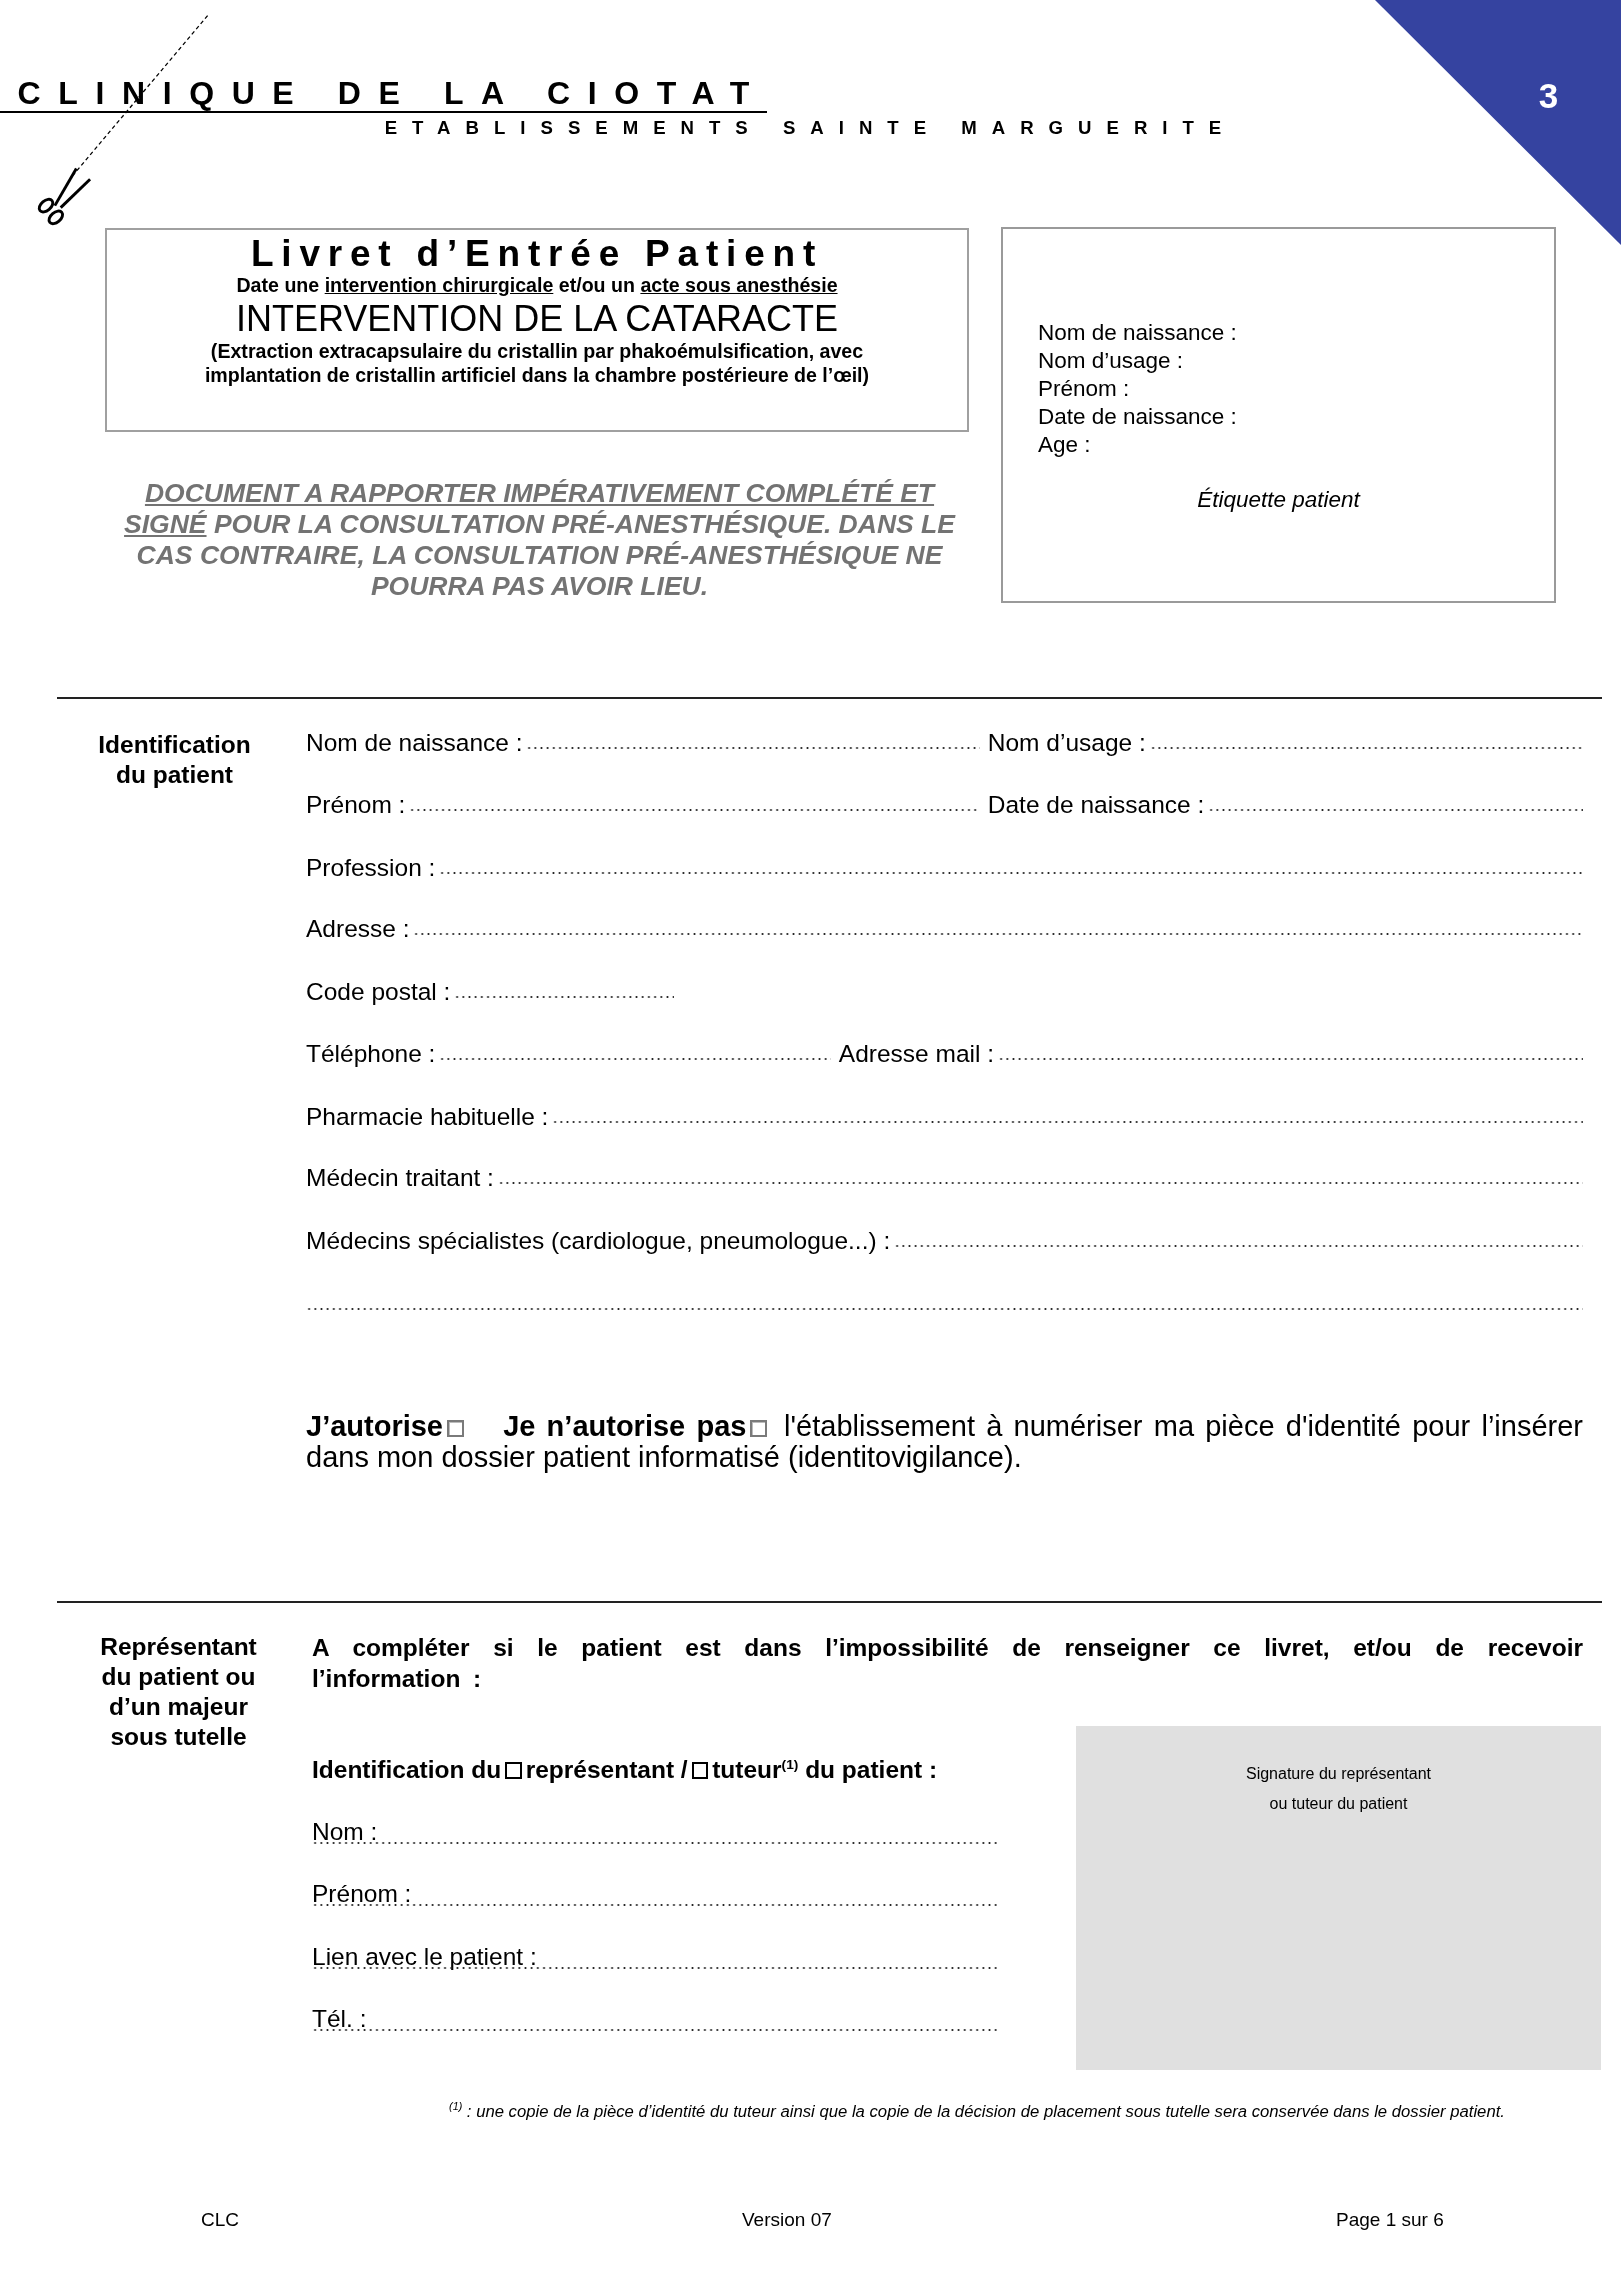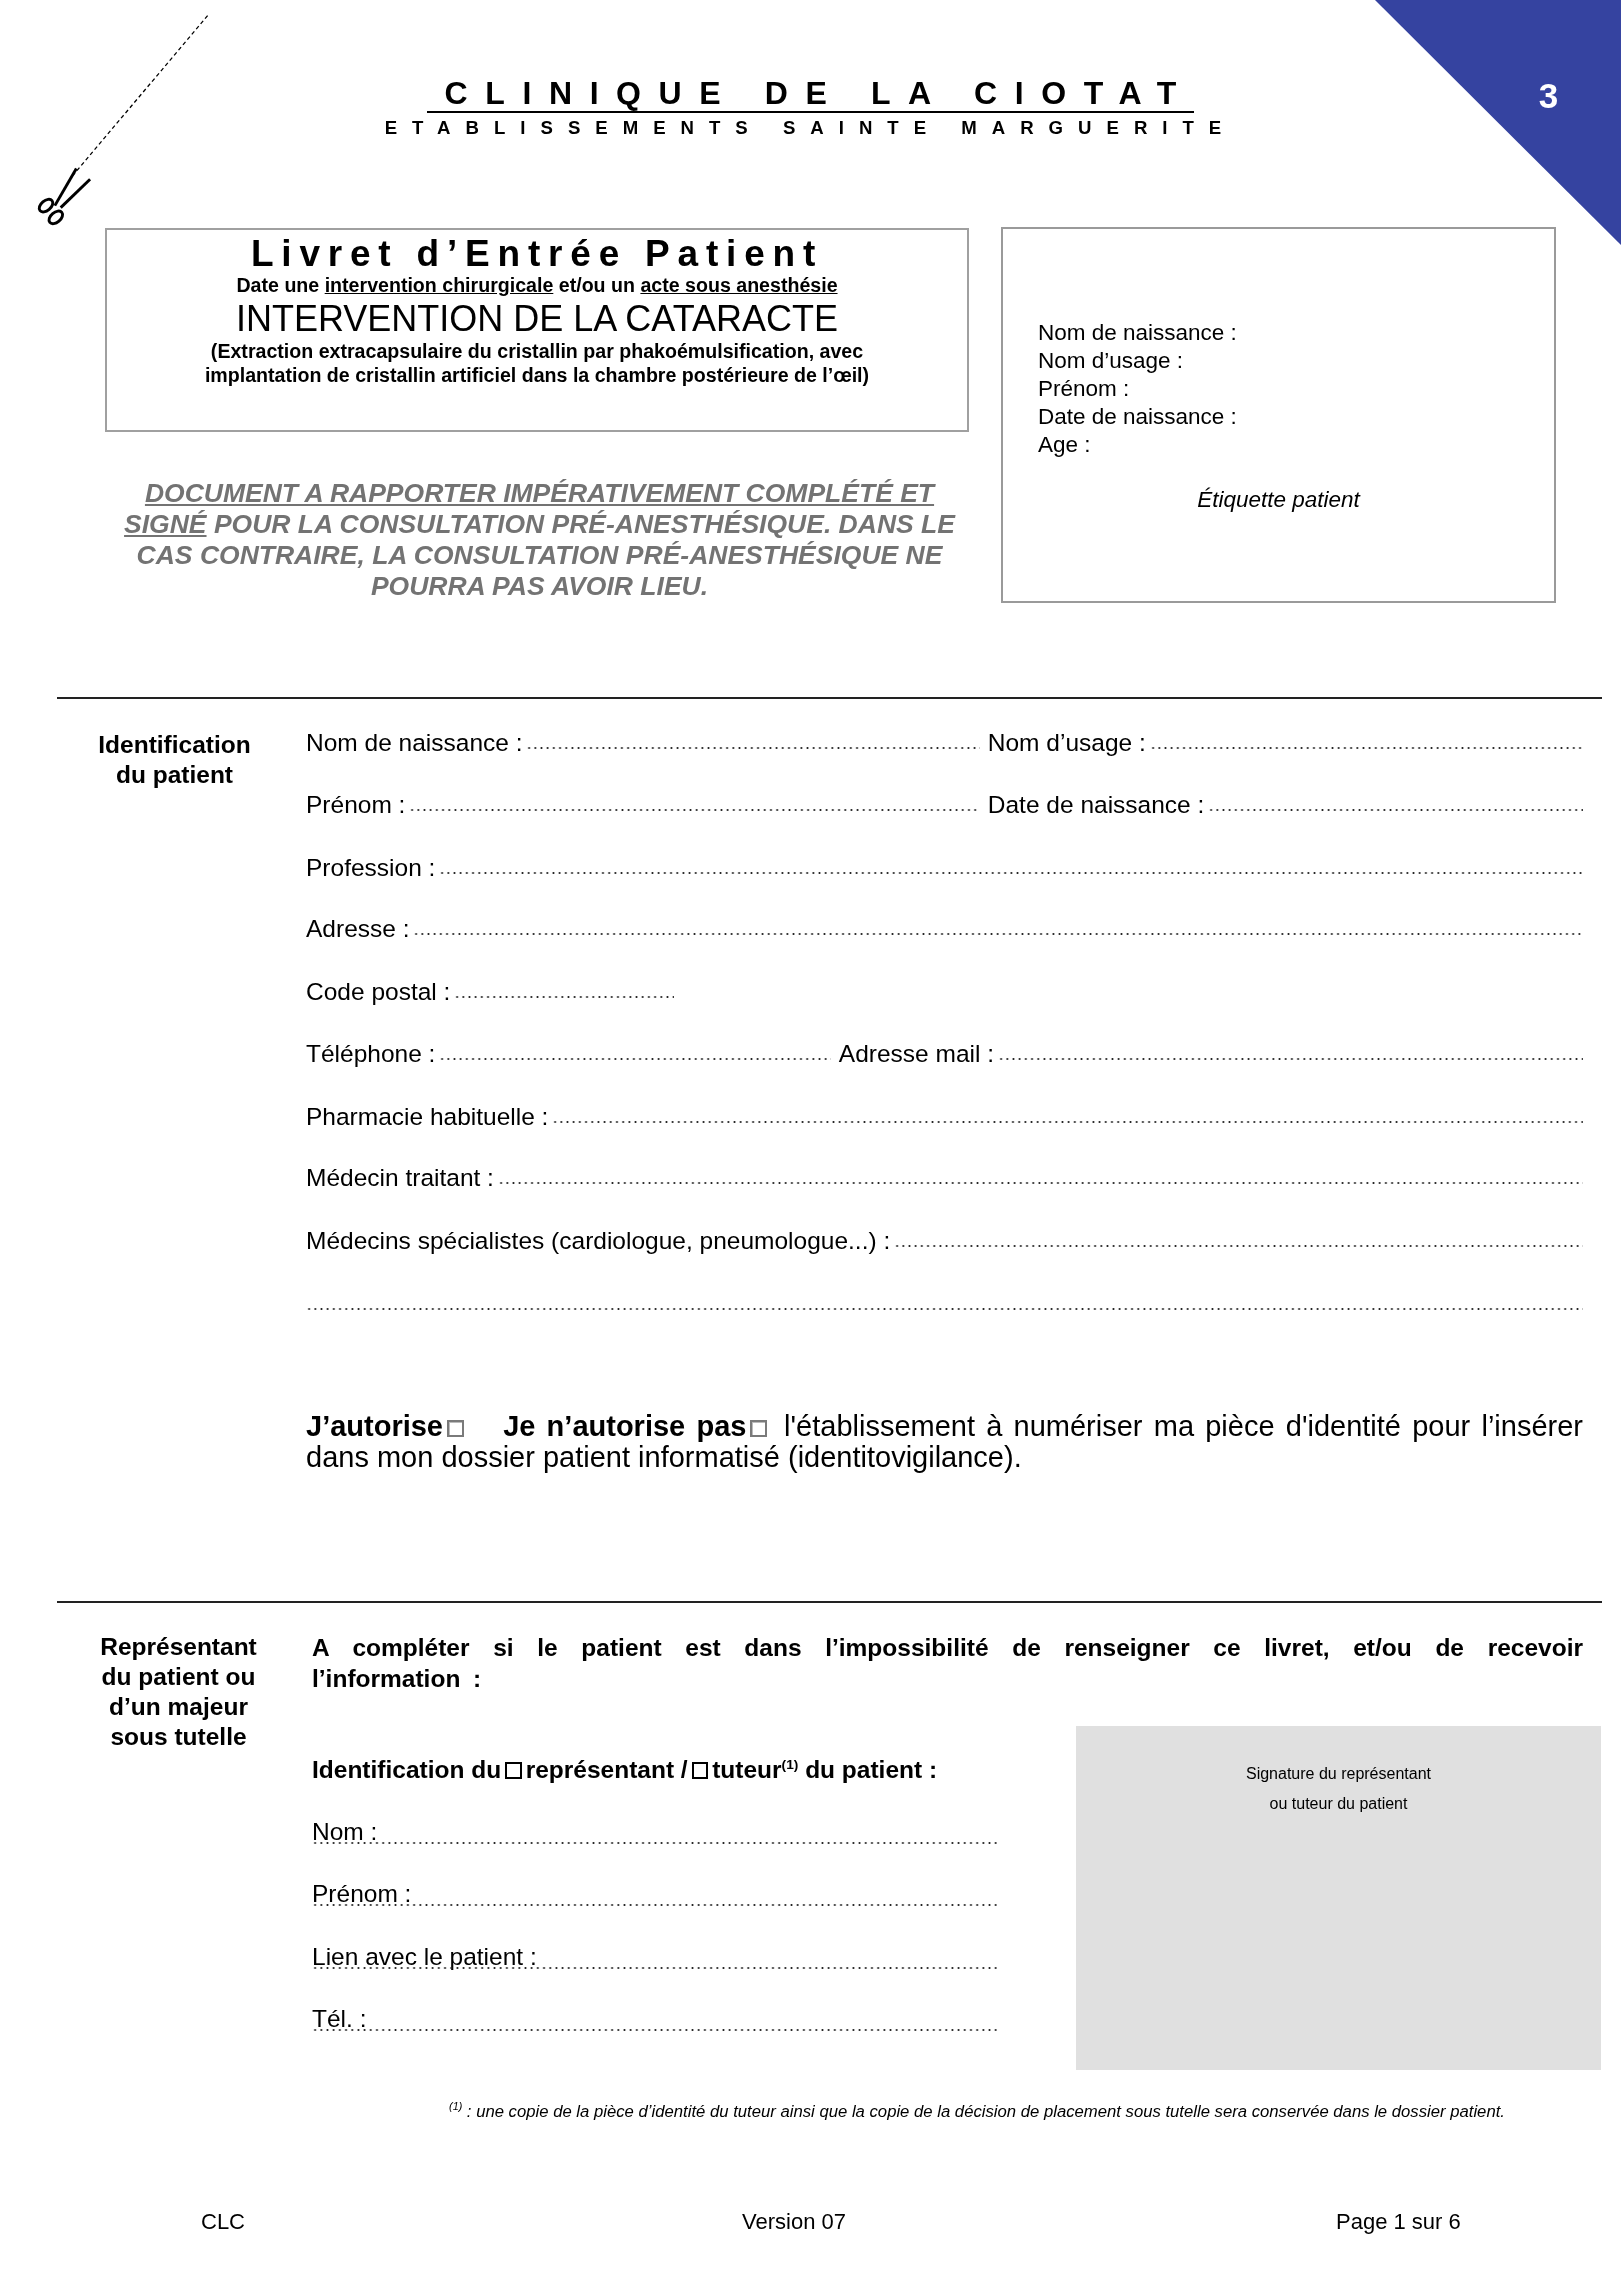--- a/index.html
+++ b/index.html
@@ -9,21 +9,21 @@
   
   .corner { position:absolute; left:1375px; top:0; width:246px; height:245px; }
   .corner svg { display:block; }
   .corner-num { position:absolute; left:1524px; top:76px; width:49px; text-align:center;
                 color:#fff; font-weight:bold; font-size:35px; }
 
   
   .cutline { position:absolute; left:0; top:0; width:235px; height:235px; }
 
   
-  .clinic-title { position:absolute; left:0; width:1621px; top:76px; text-align:center; }
+  .clinic-title { position:absolute; left:0; width:1621px; top:76px; text-align:left; }
   .clinic-title span { display:inline-block; font-weight:bold; font-size:32px; letter-spacing:17.6px;
                        border-bottom:2.9px solid #000; padding-bottom:0; line-height:35px; padding-left:17.6px; }
   .clinic-sub { position:absolute; left:0; width:1621px; top:117px; text-align:center;
                 font-weight:bold; font-size:18.6px; letter-spacing:15px; }
 
   
   .title-box { position:absolute; left:105px; top:228px; width:864px; height:204px;
                border:2px solid #a0a0a0; box-sizing:border-box; text-align:center; }
   .tb-main { font-weight:bold; font-size:37px; letter-spacing:7.8px; margin-top:2.9px; line-height:41px; }
   .tb-sub { font-weight:bold; font-size:19.6px; line-height:23.5px; }
@@ -69,21 +69,21 @@
 
   .rep-row { position:absolute; left:312px; width:688px; font-size:24.5px; white-space:nowrap; display:flex; align-items:baseline; }
 
   .sig-box { position:absolute; left:1076px; top:1726px; width:525px; height:344px; background:#e0e0e0; }
   .sig-text { position:absolute; left:0; width:100%; top:33px; text-align:center; font-weight:normal; font-size:16px; line-height:30px; }
 
   .footnote { position:absolute; left:0; width:1621px; top:2100px; text-align:center; padding-left:333px; box-sizing:border-box;
               font-style:italic; font-size:16.7px; }
   .footnote sup { font-size:10.8px; }
 
-  .footer { position:absolute; top:2209px; font-size:22px; }
+  .footer { position:absolute; top:2209px; font-size:19px; }
 </style>
 </head>
 <body>
 
 <div class="corner">
   <svg width="246" height="245" viewBox="0 0 251 250">
     <polygon points="0,0 251,0 251,250" fill="#3543A0"></polygon>
   </svg>
 </div>
 <div class="corner-num">3</div>

